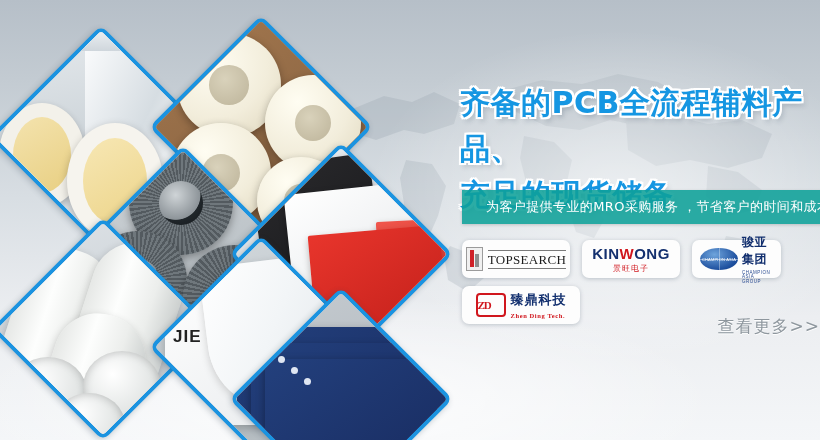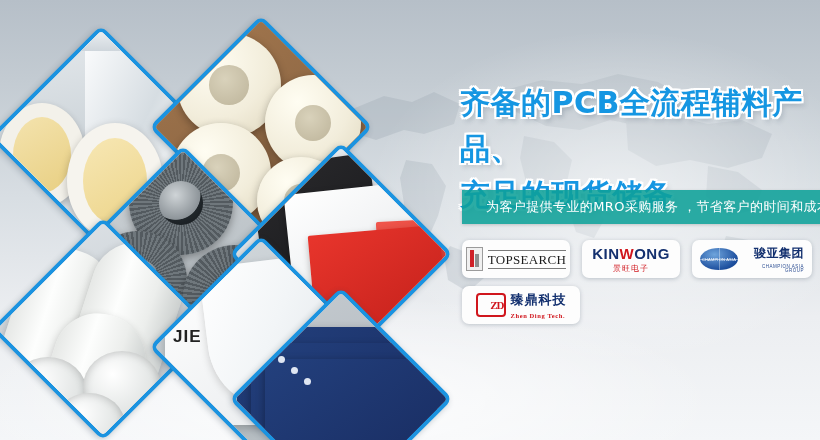--- a/index.html
+++ b/index.html
@@ -156,21 +156,21 @@
   .logos{position:absolute;left:10px;top:240px;width:380px;}
   .logorow{display:flex;gap:12px;margin-bottom:8px;}
   .chip{
     background:#fdfdfd;border-radius:7px;
     box-shadow:0 1px 4px rgba(40,60,80,.25);
     display:flex;align-items:center;justify-content:center;
     height:38px;padding:0 8px;box-sizing:border-box;
   }
   #chip-topsearch{width:108px;}
   #chip-kinwong {width:98px;}
-  #chip-champion{width:120px;text-align:right;}
+  #chip-champion{width:89px;}
   #chip-zhending{width:118px;}
 
   
   .ts{display:flex;align-items:center;gap:5px;}
   .ts .mark{
     width:15px;height:22px;background:#f0f0f0;border:1px solid #9b9b9b;
     position:relative;flex:none;
   }
   .ts .mark::before{content:"";position:absolute;left:3px;top:2px;width:4px;height:17px;background:#cf2027;}
   .ts .mark::after{content:"";position:absolute;left:8px;top:6px;width:4px;height:13px;background:#8d8d8d;}
@@ -199,21 +199,21 @@
   .ca .globe::before{content:"";position:absolute;left:-6px;top:50%;width:50px;height:1px;background:rgba(255,255,255,.45);}
   .ca .globe::after{content:"";position:absolute;left:50%;top:-4px;width:1px;height:30px;background:rgba(255,255,255,.35);}
   .ca .txt{display:flex;flex-direction:column;line-height:1;}
   .ca .cn{font:700 12px "DejaVu Sans",sans-serif;color:#13306f;letter-spacing:.5px;}
   .ca .en{font-size:4.5px;color:#2b4d92;letter-spacing:.5px;margin-top:3px;font-family:"Liberation Sans",sans-serif;}
 
   
   .zd{display:flex;align-items:center;gap:5px;}
   .zd .mark{
     width:26px;height:20px;border:2px solid #d0161d;border-radius:4px;
-    position:relative;flex:none;display:flex;align-items:center;justify-content:flex-end;
+    position:relative;flex:none;display:flex;align-items:center;justify-content:flex-start;
   }
   .zd .mark span{font:700 11px "Liberation Serif",serif;color:#d0161d;letter-spacing:-1px;}
   .zd .txt{display:flex;flex-direction:column;line-height:1;}
   .zd .cn{font:700 13px "DejaVu Sans",sans-serif;color:#13306f;letter-spacing:1px;}
   .zd .en{font:700 6.5px "Liberation Serif",serif;color:#d0161d;letter-spacing:.6px;margin-top:3px;}
 
   
   .morelink{
     position:absolute;right:22px;top:315px;
     font-family:"DejaVu Sans","Liberation Sans",sans-serif;
@@ -394,15 +394,16 @@
             <div class="txt">
               <div class="cn">臻鼎科技</div>
               <div class="en">Zhen Ding Tech.</div>
             </div>
           </div>
         </div>
 
       </div>
     </div>
 
+    <div class="morelink">查看更多&gt;&gt;</div>
 
   </div>
 </div>
 
 </body></html>

